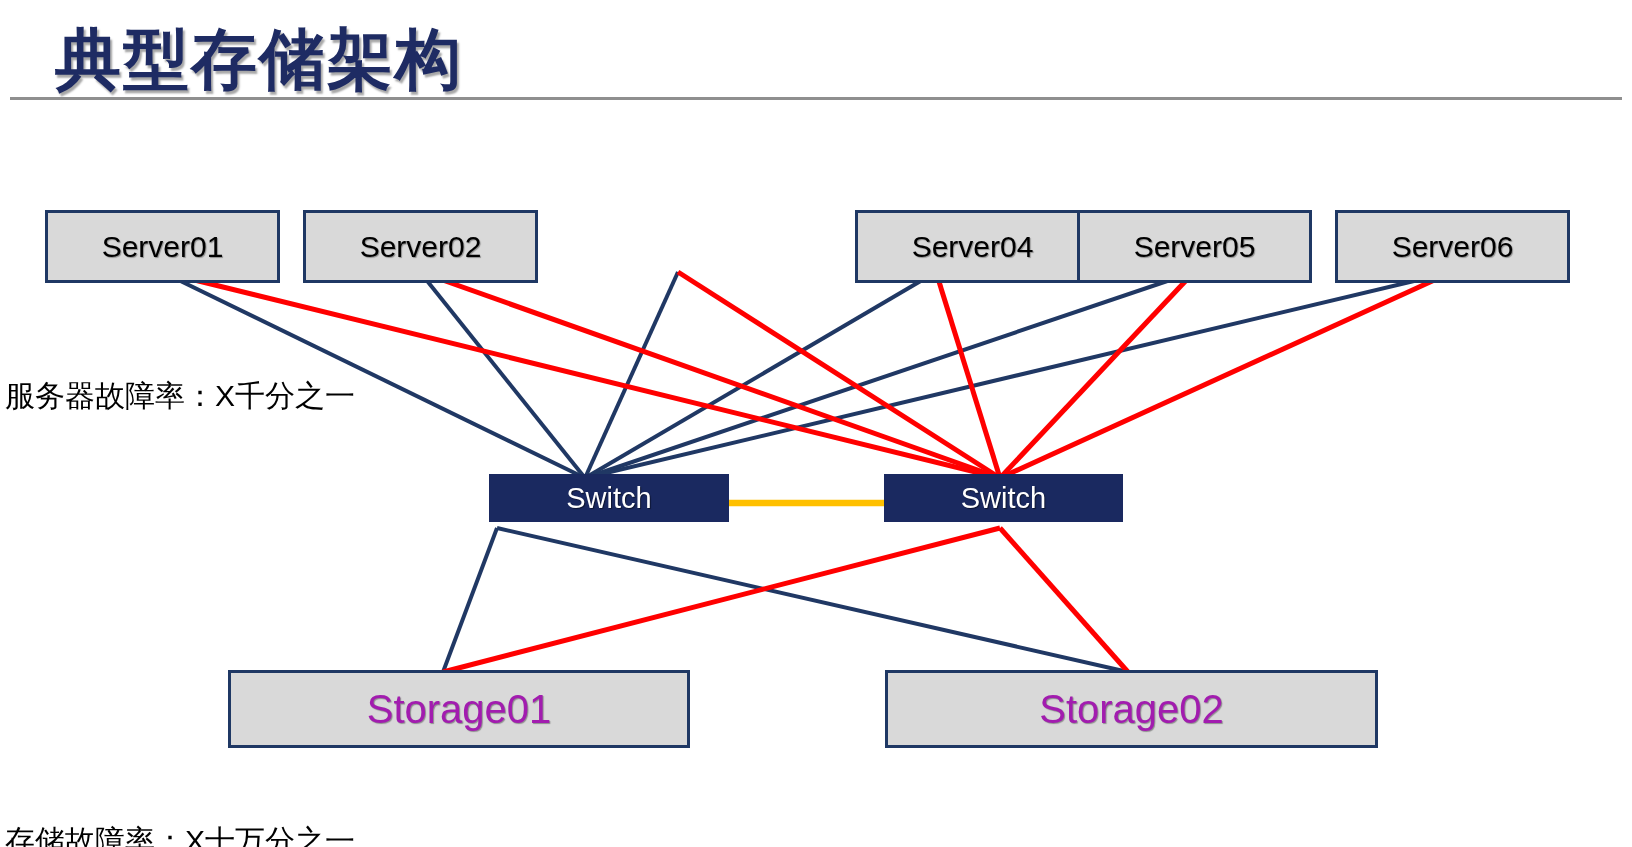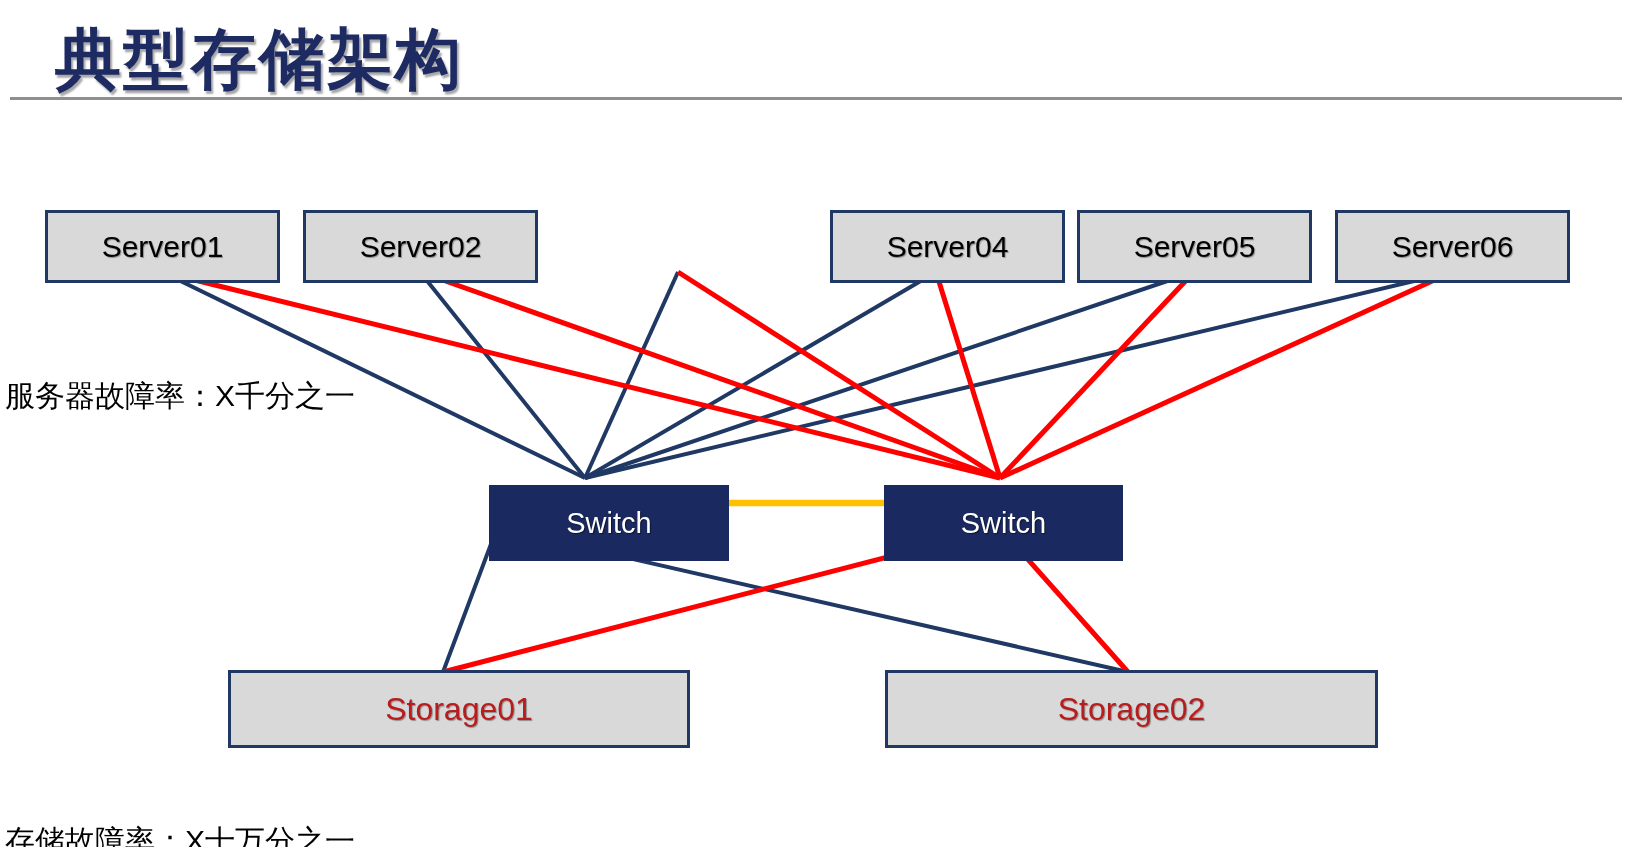--- a/index.html
+++ b/index.html
@@ -27,30 +27,29 @@
     display:flex;align-items:center;justify-content:center;
     box-sizing:border-box;
   }
   .server{
     top:210px;width:235px;height:73px;
     background:#D9D9D9;border:3px solid #1F3864;
     font-size:30px;color:#000;
     text-shadow:1px 1px 1px rgba(0,0,0,0.35);
   }
   .switch{
-    top:474px;height:76px;
+    top:474px;height:48px;
     background:#1A2960;border:1px solid #1A2960;
     font-size:29px;color:#ffffff;
     text-shadow:1px 1px 1px rgba(0,0,0,0.5);
-    margin-top:11px;
   }
   .storage{
     top:670px;height:78px;
     background:#D9D9D9;border:3px solid #1F3864;
-    font-size:32px;color:#b91c1c;
+    font-size:40px;color:#a21caf;
     text-shadow:1px 1px 1px rgba(0,0,0,0.35);
   }
   .annotation{
     position:absolute;z-index:2;
     font-size:30px;color:#000;white-space:nowrap;
   }
   #cluster-note{
     position:absolute;left:1300px;top:420px;z-index:2;
     font-size:40px;color:#000;line-height:52px;white-space:nowrap;
   }
@@ -82,21 +81,21 @@
       <line x1="1000" y1="528" x2="1128" y2="672" stroke="#FF0000" stroke-width="5"></line>
       <line x1="729" y1="503" x2="884" y2="503" stroke="#FFC000" stroke-width="6.5"></line>
     </svg>
 
   <div class="node server" style="left:45px">
     <span>Server01</span>
   </div>
   <div class="node server" style="left:303px">
     <span>Server02</span>
   </div>
-  <div class="node server" style="left:830px">
+  <div class="node server" style="left:855px">
     <span>Server04</span>
   </div>
   <div class="node server" style="left:1077px">
     <span>Server05</span>
   </div>
   <div class="node server" style="left:1335px">
     <span>Server06</span>
   </div>
 
   <div class="node switch" style="left:489px;width:240px">

